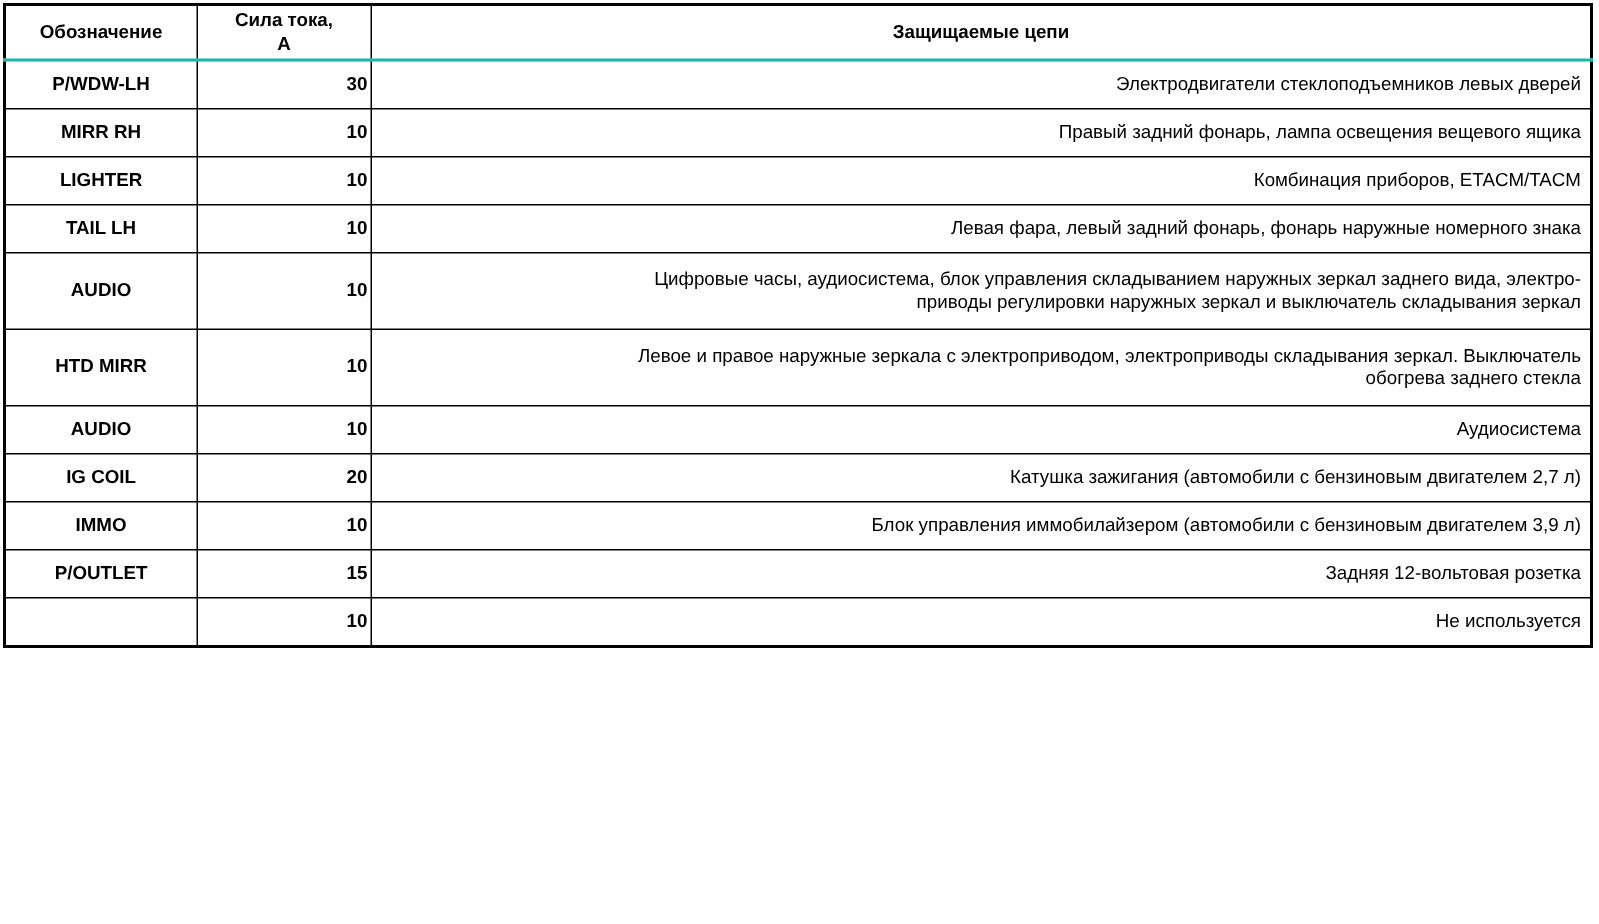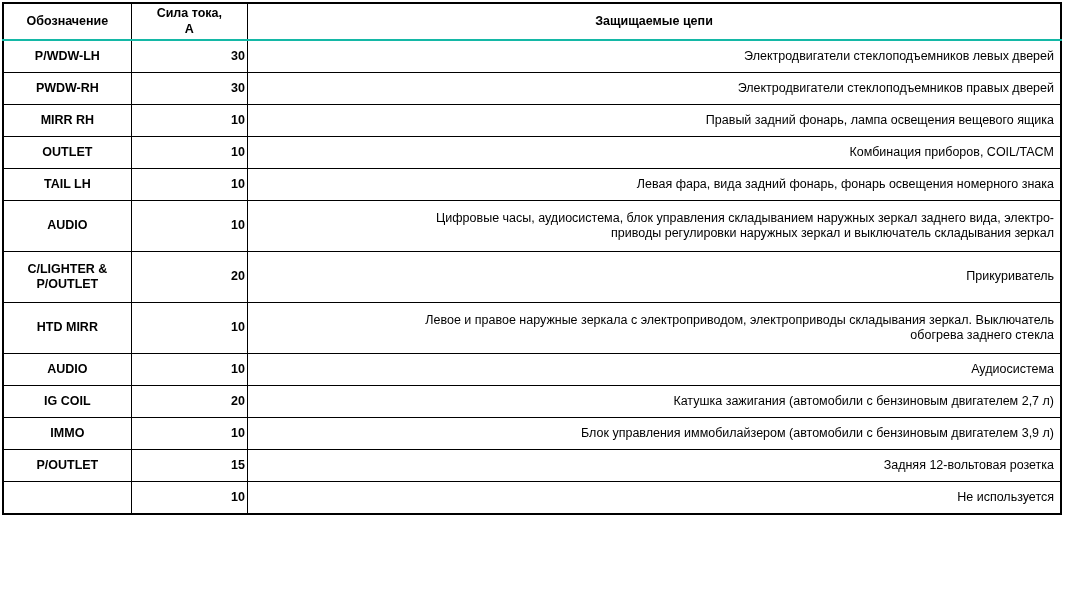--- a/index.html
+++ b/index.html
@@ -79,50 +79,39 @@
         <th>Защищаемые цепи</th>
       </tr>
     </thead>
     <tbody id="table-body">
         <tr class="row-1line">
           <td class="desig nowrap-break">P/WDW-LH</td>
           <td class="amp">30</td>
           <td class="circ nowrap-break">Электродвигатели стеклоподъемников левых дверей</td>
         </tr>
         <tr class="row-1line">
-          <td class="desig nowrap-break">PWDW-RH</td>
-          <td class="amp">30</td>
-          <td class="circ nowrap-break">Электродвигатели стеклоподъемников правых дверей</td>
-        </tr>
-        <tr class="row-1line">
           <td class="desig nowrap-break">MIRR RH</td>
           <td class="amp">10</td>
           <td class="circ nowrap-break">Правый задний фонарь, лампа освещения вещевого ящика</td>
         </tr>
         <tr class="row-1line">
-          <td class="desig nowrap-break">OUTLET</td>
+          <td class="desig nowrap-break">LIGHTER</td>
           <td class="amp">10</td>
-          <td class="circ nowrap-break">Комбинация приборов, COIL/TACM</td>
+          <td class="circ nowrap-break">Комбинация приборов, ETACM/TACM</td>
         </tr>
         <tr class="row-1line">
           <td class="desig nowrap-break">TAIL LH</td>
           <td class="amp">10</td>
-          <td class="circ nowrap-break">Левая фара, вида задний фонарь, фонарь освещения номерного знака</td>
+          <td class="circ nowrap-break">Левая фара, левый задний фонарь, фонарь наружные номерного знака</td>
         </tr>
         <tr class="row-2line">
           <td class="desig nowrap-break">AUDIO</td>
           <td class="amp">10</td>
           <td class="circ nowrap-break">Цифровые часы, аудиосистема, блок управления складыванием наружных зеркал заднего вида, электро-
 приводы регулировки наружных зеркал и выключатель складывания зеркал</td>
-        </tr>
-        <tr class="row-2line">
-          <td class="desig nowrap-break">C/LIGHTER &amp;
-P/OUTLET</td>
-          <td class="amp">20</td>
-          <td class="circ nowrap-break">Прикуриватель</td>
         </tr>
         <tr class="row-2line">
           <td class="desig nowrap-break">HTD MIRR</td>
           <td class="amp">10</td>
           <td class="circ nowrap-break">Левое и правое наружные зеркала с электроприводом, электроприводы складывания зеркал. Выключатель
 обогрева заднего стекла</td>
         </tr>
         <tr class="row-1line">
           <td class="desig nowrap-break">AUDIO</td>
           <td class="amp">10</td>

